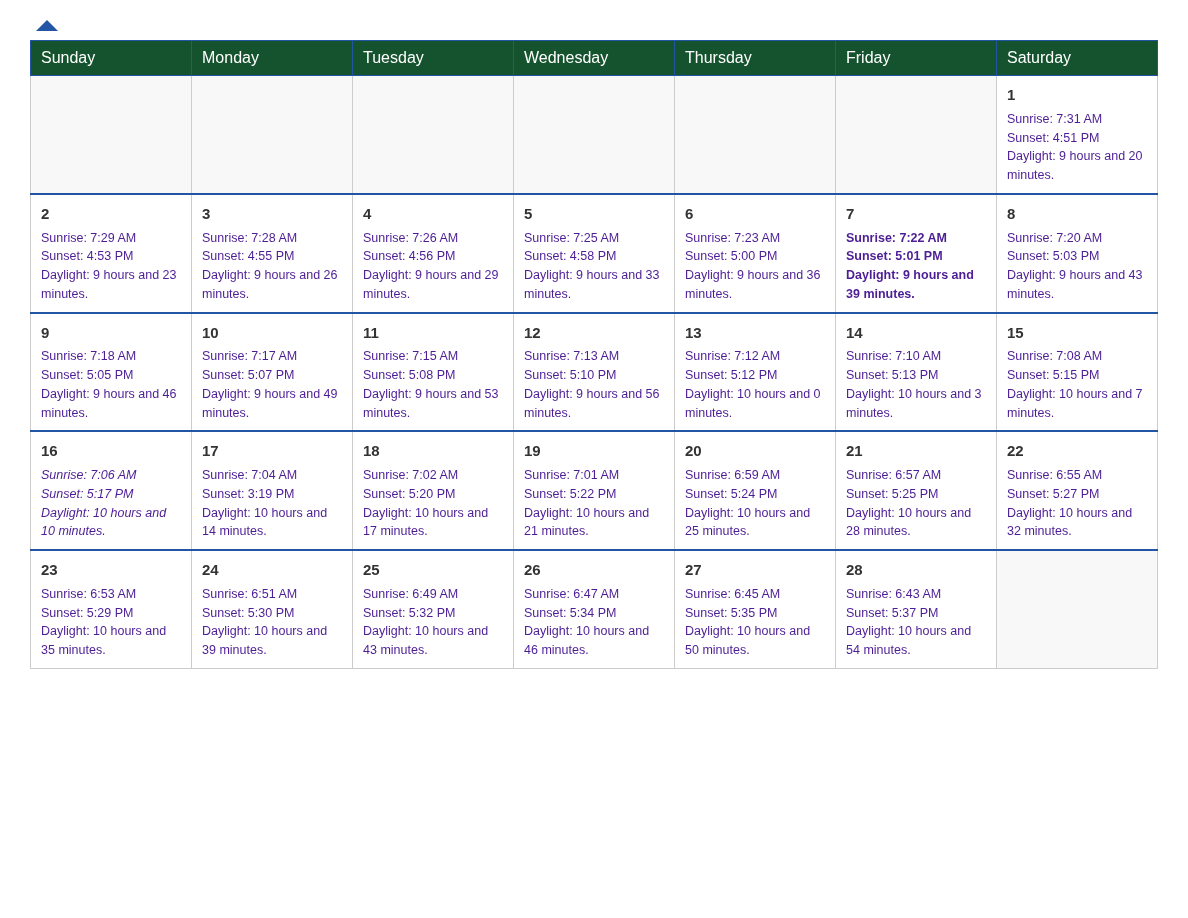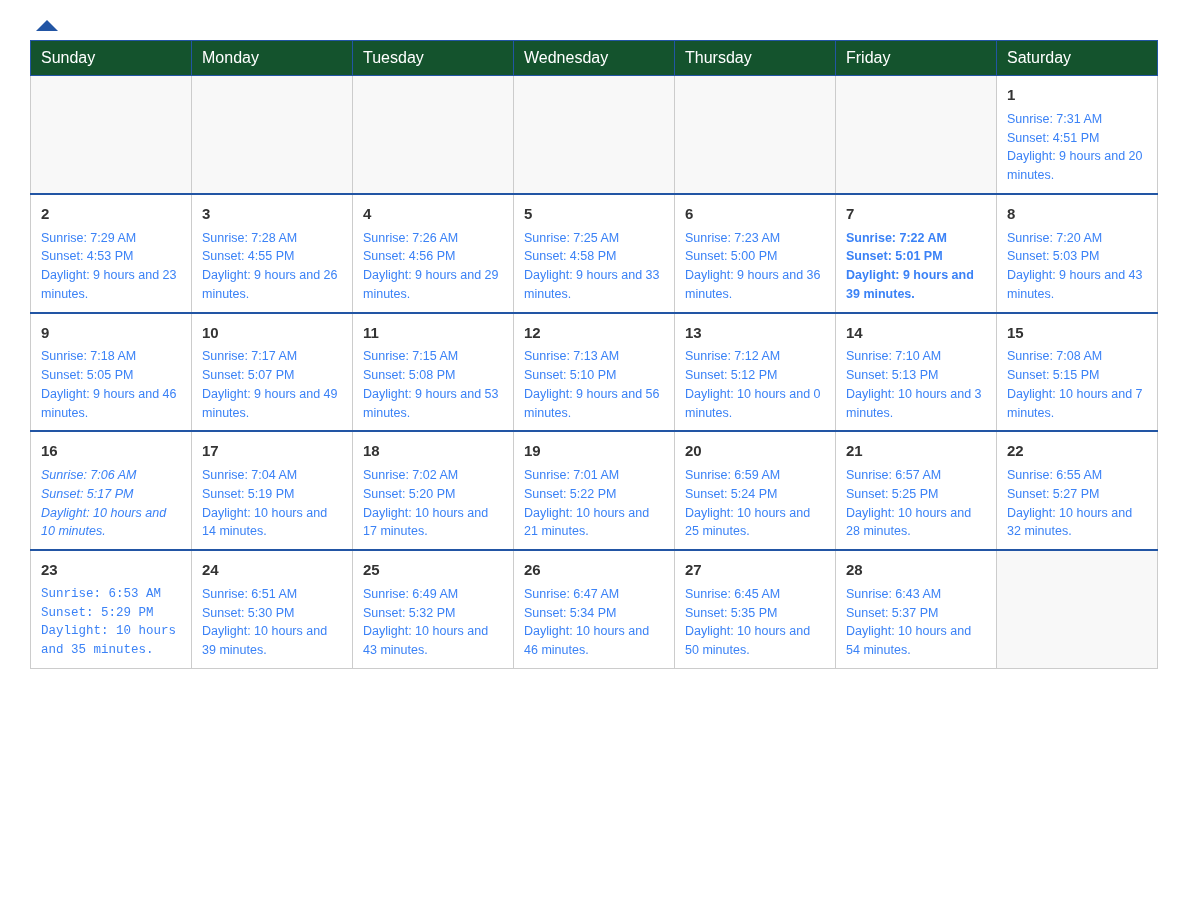--- a/index.html
+++ b/index.html
@@ -73,21 +73,21 @@
       background: #f8f8f8;
     }
     .day-number {
       font-size: 15px;
       font-weight: bold;
       display: block;
       margin-bottom: 4px;
     }
     .day-info {
       font-size: 12.5px;
-      color: #3b82f6;
+      color: #4c1d95;
       line-height: 1.5;
     }
     .row-border td {
       border-top: 2px solid #2255a4;
     }
   </style>
 </head>
 <body>
 
 <div class="header">
@@ -222,21 +222,21 @@
       <tr class="row-border">
         <td>
           <span class="day-number">16</span>
           <div class="day-info" style="white-space: pre-line; font-style: italic;">Sunrise: 7:06 AM
 Sunset: 5:17 PM
 Daylight: 10 hours and 10 minutes.</div>
         </td>
         <td>
           <span class="day-number">17</span>
           <div class="day-info" style="white-space: pre-line;">Sunrise: 7:04 AM
-Sunset: 5:19 PM
+Sunset: 3:19 PM
 Daylight: 10 hours and 14 minutes.</div>
         </td>
         <td>
           <span class="day-number">18</span>
           <div class="day-info" style="white-space: pre-line;">Sunrise: 7:02 AM
 Sunset: 5:20 PM
 Daylight: 10 hours and 17 minutes.</div>
         </td>
         <td>
           <span class="day-number">19</span>
@@ -259,21 +259,21 @@
         <td>
           <span class="day-number">22</span>
           <div class="day-info" style="white-space: pre-line;">Sunrise: 6:55 AM
 Sunset: 5:27 PM
 Daylight: 10 hours and 32 minutes.</div>
         </td>
       </tr>
       <tr class="row-border">
         <td>
           <span class="day-number">23</span>
-          <div class="day-info" style="white-space: pre-line; font-family: Liberation Mono, monospace;">Sunrise: 6:53 AM
+          <div class="day-info" style="white-space: pre-line;">Sunrise: 6:53 AM
 Sunset: 5:29 PM
 Daylight: 10 hours and 35 minutes.</div>
         </td>
         <td>
           <span class="day-number">24</span>
           <div class="day-info" style="white-space: pre-line;">Sunrise: 6:51 AM
 Sunset: 5:30 PM
 Daylight: 10 hours and 39 minutes.</div>
         </td>
         <td>

